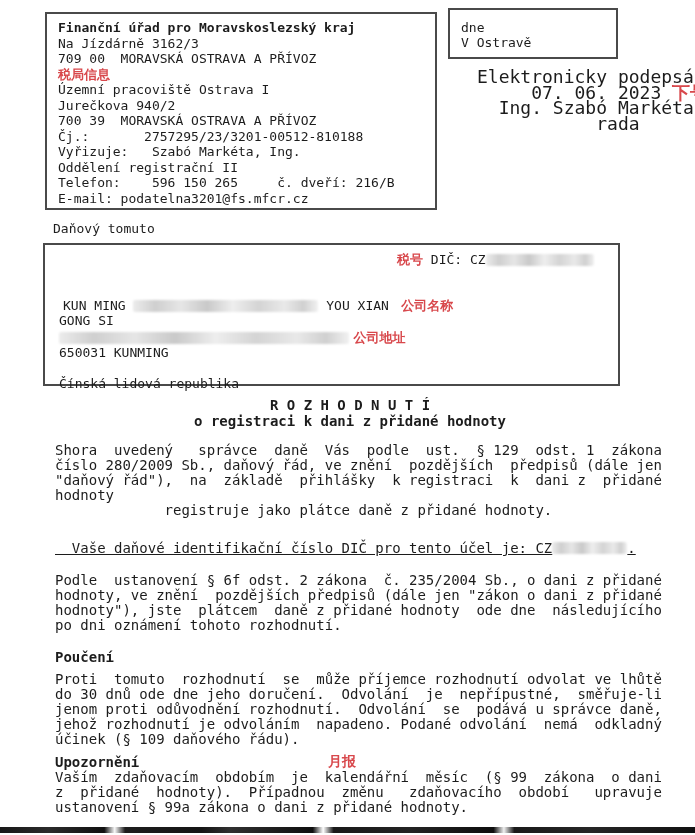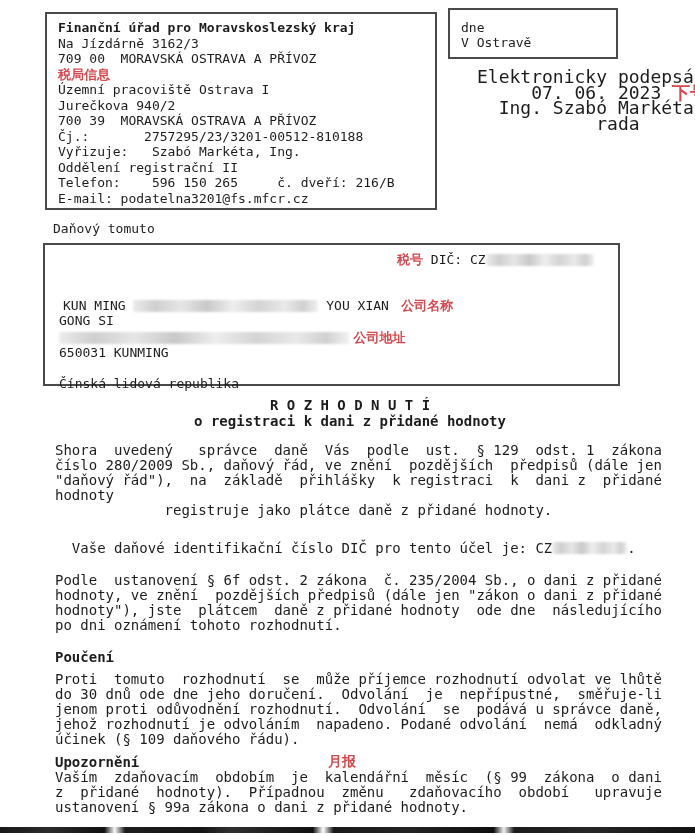--- a/index.html
+++ b/index.html
@@ -43,21 +43,21 @@
   .blur-name { width:185px; }
   .blur-addr { width:290px; }
   .blur-body { width:75px; vertical-align:-1px; }
 
   .doc-title    { position:absolute; left:20px; width:660px; top:397px; text-align:center; font-weight:bold; font-size:14px; }
   .doc-subtitle { position:absolute; left:20px; width:660px; top:413px; text-align:center; font-weight:bold; font-size:14px; }
 
   .body-block { position:absolute; left:55px; font-size:14px; }
   .body-block .tline { line-height:15px; }
   .p1   { top:443px; }
-  .pdic { top:541px; }
+  .pdic { top:541px;text-decoration:underline; }
   .p2   { top:573px; }
   .h-pouceni    { top:650px; font-weight:bold; }
   .p-pouceni    { top:665px;margin-top:7px; }
   .h-upozorneni { top:755px; font-weight:bold; }
   .p-upozorneni { top:770px; }
   .monthly-note { position:absolute; left:328px; top:753px; font-size:14px; }
 
   .bottom-band {
     position:absolute; left:0; top:827px; width:695px; height:6px;
     background:linear-gradient(90deg,

